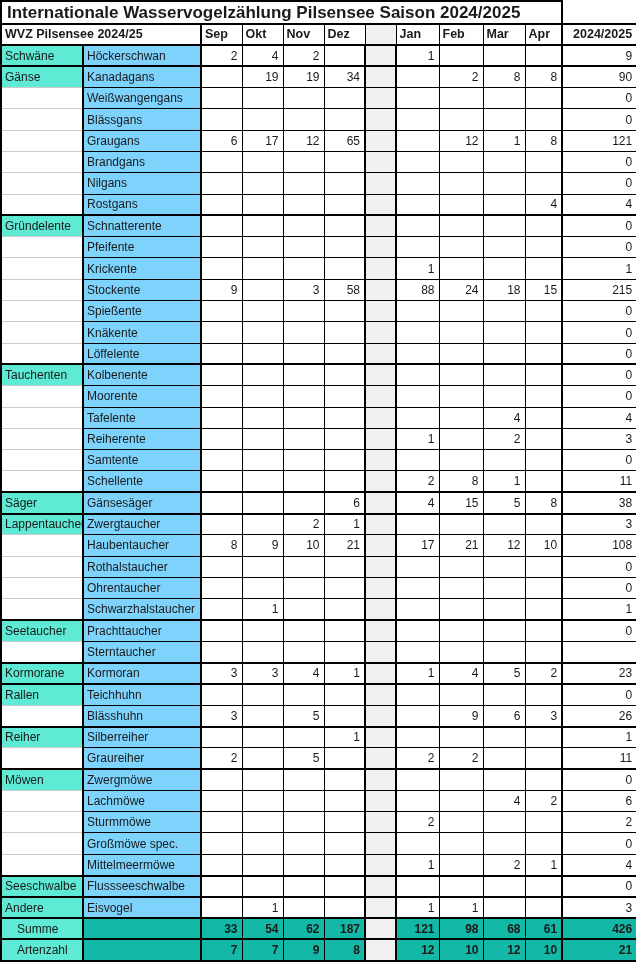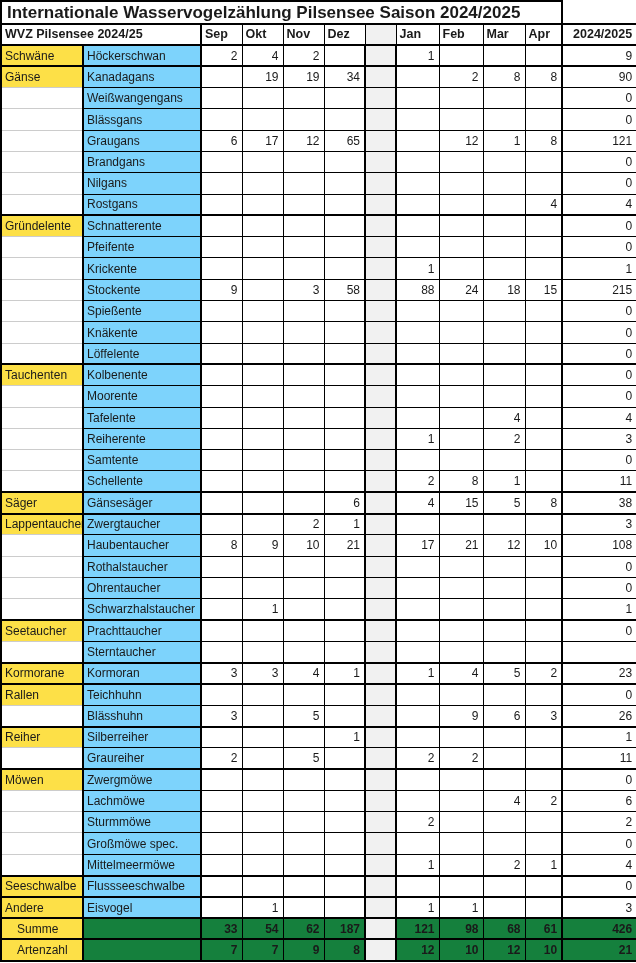--- a/index.html
+++ b/index.html
@@ -54,21 +54,21 @@
   }
   
   .cat {
     border-left: 2px solid #000;
     border-right: 2px solid #000;
     border-top: 1px solid #cccccc;
     border-bottom: 1px solid #cccccc;
     background: #fff;
     padding-right: 1px;
   }
-  .cat.filled { background: #fde047; }
+  .cat.filled { background: #5eead4; }
   .species {
     border-right: 2px solid #000;
     border-top: 1px solid #000;
     border-bottom: 1px solid #000;
     background: #7dd3fc;
   }
   .num {
     border: 1px solid #000;
     text-align: right;
     background: #fff;
@@ -82,21 +82,21 @@
   }
   .total-col {
     border-left: 2px solid #000 !important;
     border-right: 2px solid #000 !important;
     text-align: right;
   }
   .header-row .total-col { text-align: right; padding-left: 4px; }
   tr.group-start td { border-top: 2px solid #000; }
   
   tr.summary td {
-    background: #15803d;
+    background: #14b8a6;
     border-top: 2px solid #000;
     border-bottom: 2px solid #000;
     font-weight: 700;
   }
   tr.summary td.cat, tr.summary td.species { font-weight: 400; padding-left: 15px; }
   tr.summary td.gap { background: #f1f1f1; }
 </style>
 </head>
 <body>
 

